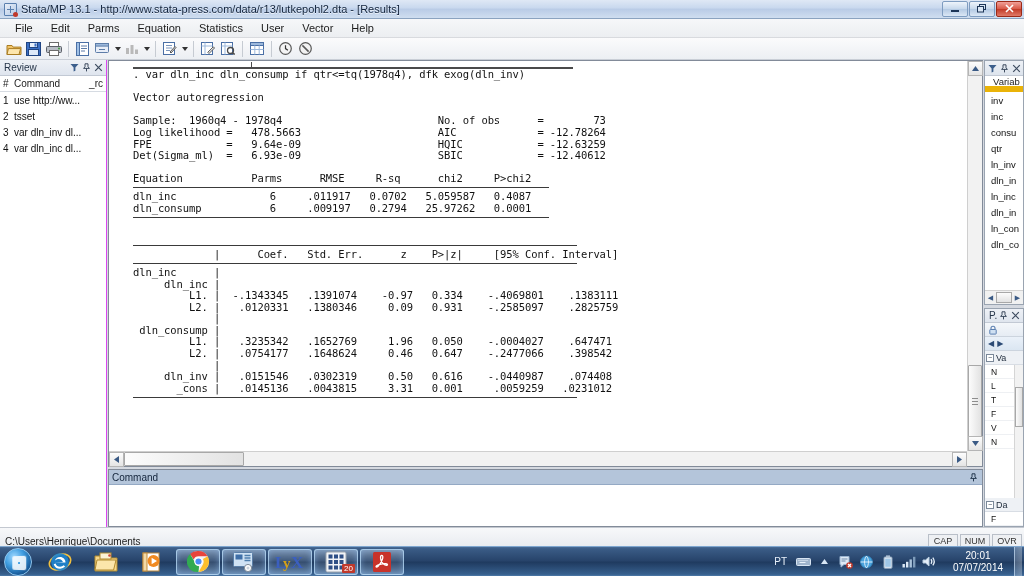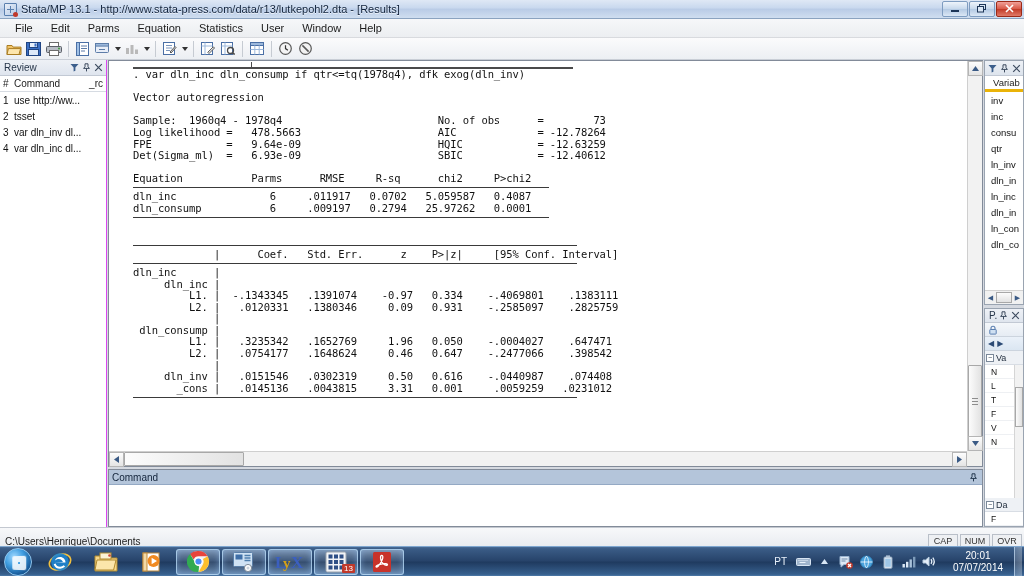--- a/index.html
+++ b/index.html
@@ -201,21 +201,21 @@
     position: absolute; left: 0; top: 0; width: 40px; height: 245px;
     background: #fff; border: 1px solid #9aa4b1;
     display: flex; flex-direction: column;
   }
   .var-head {
     height: 15px; background: linear-gradient(to bottom,#eef1f6,#dde4ed);
     border-bottom: 1px solid #c2c9d4;
     display: flex; align-items: center; justify-content: flex-end; padding-right: 1px;
   }
   .var-colhead {
-    height: 16px; border-bottom: 3px solid #eab308; background: #fff;
+    height: 16px; border-bottom: 6px solid #eab308; background: #fff;
     font-size: 9.5px; color: #222; padding-left: 8px; display: flex; align-items: center;
     white-space: nowrap; overflow: hidden;
   }
   .var-list { flex: 1; overflow: hidden; }
   .var-row {
     height: 16px; font-size: 9.5px; color: #111; padding-left: 6px;
     display: flex; align-items: center; white-space: nowrap; overflow: hidden;
   }
   .var-hscroll {
     height: 14px; background: #f1f1f1; border-top: 1px solid #d2d2d2;
@@ -359,21 +359,21 @@
     </div>
   </div>
 
   <div class="menubar">
     <div class="menu-item">File</div>
     <div class="menu-item">Edit</div>
     <div class="menu-item">Parms</div>
     <div class="menu-item">Equation</div>
     <div class="menu-item">Statistics</div>
     <div class="menu-item">User</div>
-    <div class="menu-item">Window</div>
+    <div class="menu-item">Vector</div>
     <div class="menu-item">Help</div>
   </div>
 
   <div class="toolbar">
     <div class="tb">
       <svg width="16" height="14" viewBox="0 0 16 14">
         <path d="M1 3.5h5l1.2 1.6H15v7.4H1z" fill="#f2c56b" stroke="#a97c22" stroke-width="1"></path>
         <path d="M2.4 6.6h12.2L13 12.5H1z" fill="#fde6ad" stroke="#a97c22" stroke-width="1"></path>
       </svg>
     </div>
@@ -732,21 +732,21 @@
             <rect x="9" y="3.5" width="4" height="4"></rect>
             <rect x="14.5" y="3.5" width="4" height="4"></rect>
           <rect x="3.5" y="9" width="4" height="4"></rect>
             <rect x="9" y="9" width="4" height="4"></rect>
             <rect x="14.5" y="9" width="4" height="4"></rect>
           <rect x="3.5" y="14.5" width="4" height="4"></rect>
             <rect x="9" y="14.5" width="4" height="4"></rect>
             <rect x="14.5" y="14.5" width="4" height="4"></rect>
         </g>
       </svg>
-      <span style="position:absolute;right:2px;bottom:1px;background:#c0392b;color:#fff;font-size:8px;line-height:9px;padding:0 2px;border-radius:1px;">13</span>
+      <span style="position:absolute;right:2px;bottom:1px;background:#c0392b;color:#fff;font-size:8px;line-height:9px;padding:0 2px;border-radius:1px;">20</span>
     </div>
 
     <div class="tb-task open">
       <svg width="20" height="22" viewBox="0 0 20 22">
         <rect x="1" y="1" width="18" height="20" rx="1.5" fill="#c8332b"></rect>
         <path d="M9.8 4.4c1.3 0 1.3 2.1.4 4.3-.9 2.2-2.6 5.1-4.1 6.5-1.2 1.1-2.3 1-2 .1.4-1.2 3.3-2.1 6.4-2.5 2.6-.3 4.9-.1 5 .8.1.8-1.4 1-2.6.4-1.9-1-3.9-3.8-4.3-6.6-.2-1.9.1-3 1.2-3z" fill="none" stroke="#fff" stroke-width="1.3"></path>
       </svg>
     </div>
 
     <div class="tray">

